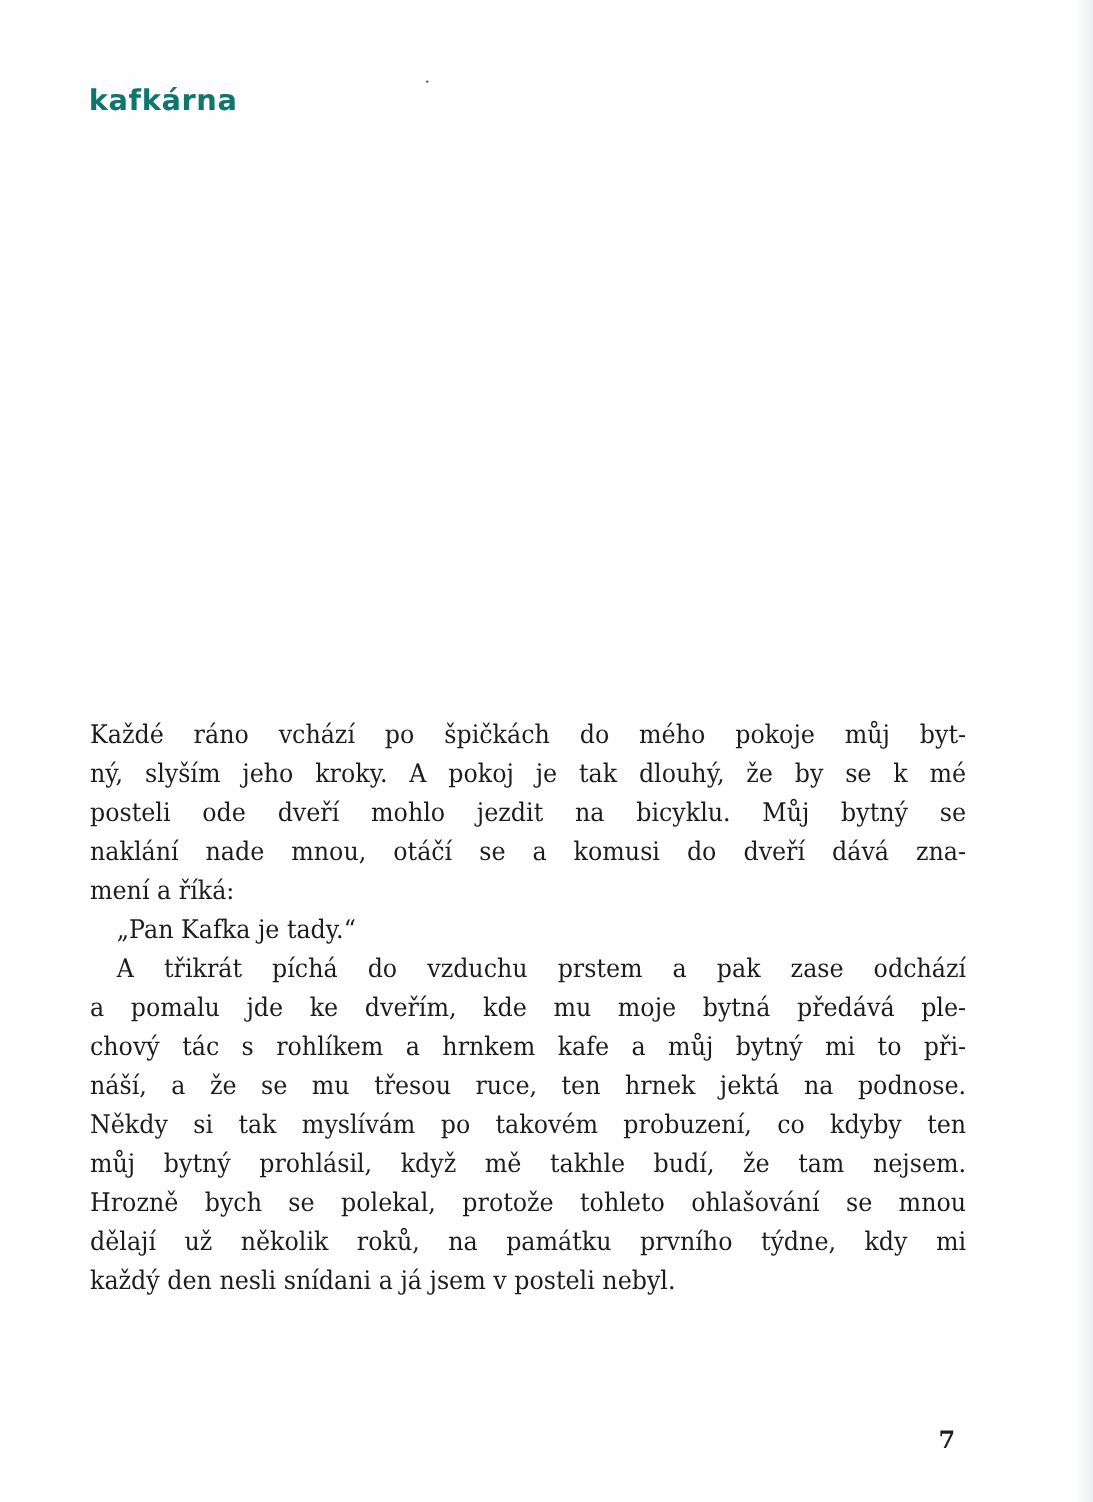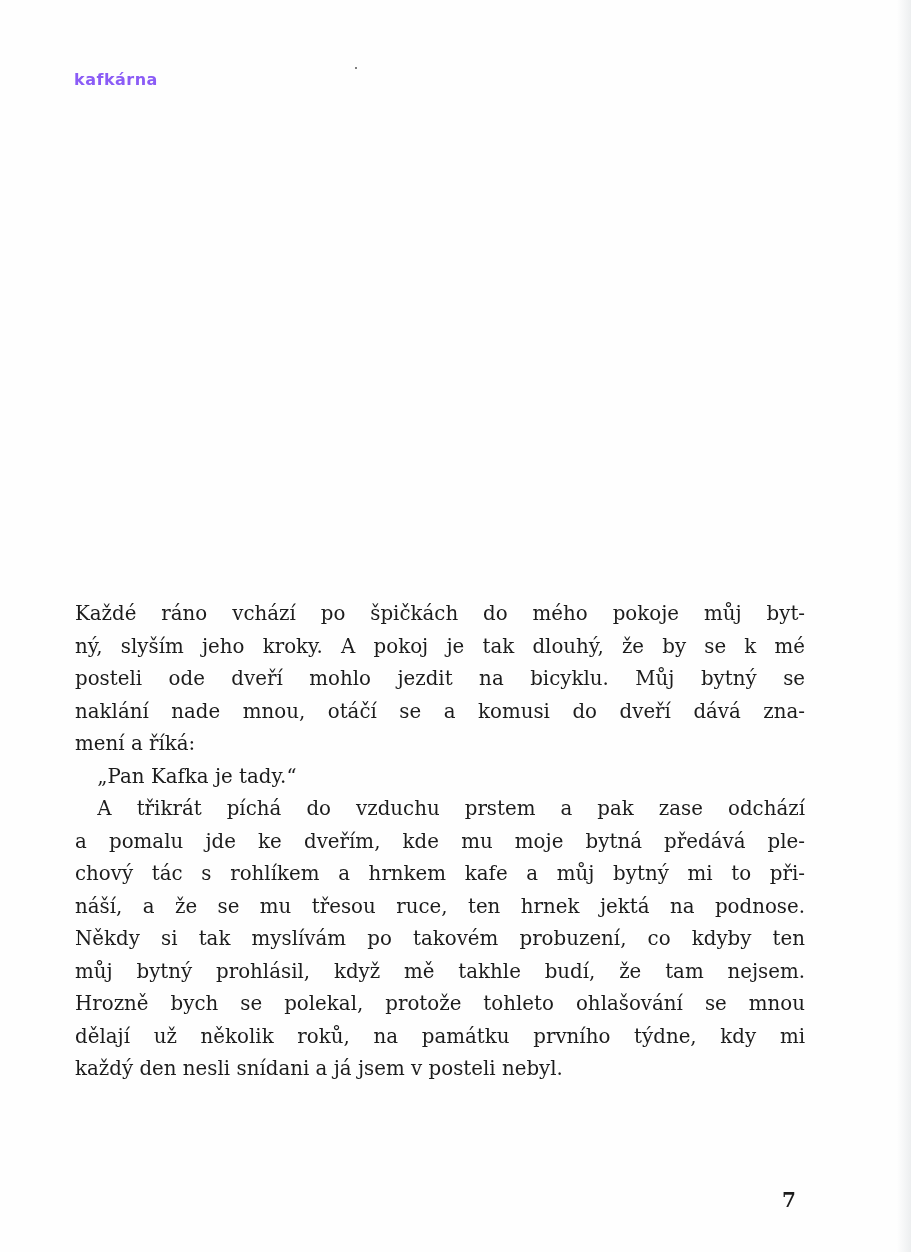--- a/index.html
+++ b/index.html
@@ -17,23 +17,23 @@
     .edge-shadow {
       position: absolute; right: 0; top: 0;
       width: 14px; height: 1252px;
       background: linear-gradient(to right, rgba(255,255,255,0), rgba(225,228,230,0.6));
     }
     .chapter-title {
       position: absolute;
       left: 74px; top: 70px;
       font-family: "DejaVu Sans", sans-serif;
       font-weight: bold;
-      font-size: 16px;
+      font-size: 24px;
       letter-spacing: 0.5px;
-      color: #8b5cf6;
+      color: #0f766e;
       text-align: right;
     }
     .speck {
       position: absolute; left: 355px; top: 67px;
       width: 2px; height: 2px; background: #555; border-radius: 50%;
     }
     .body-text {
       position: absolute;
       left: 75px; top: 597px;
       width: 730px;

